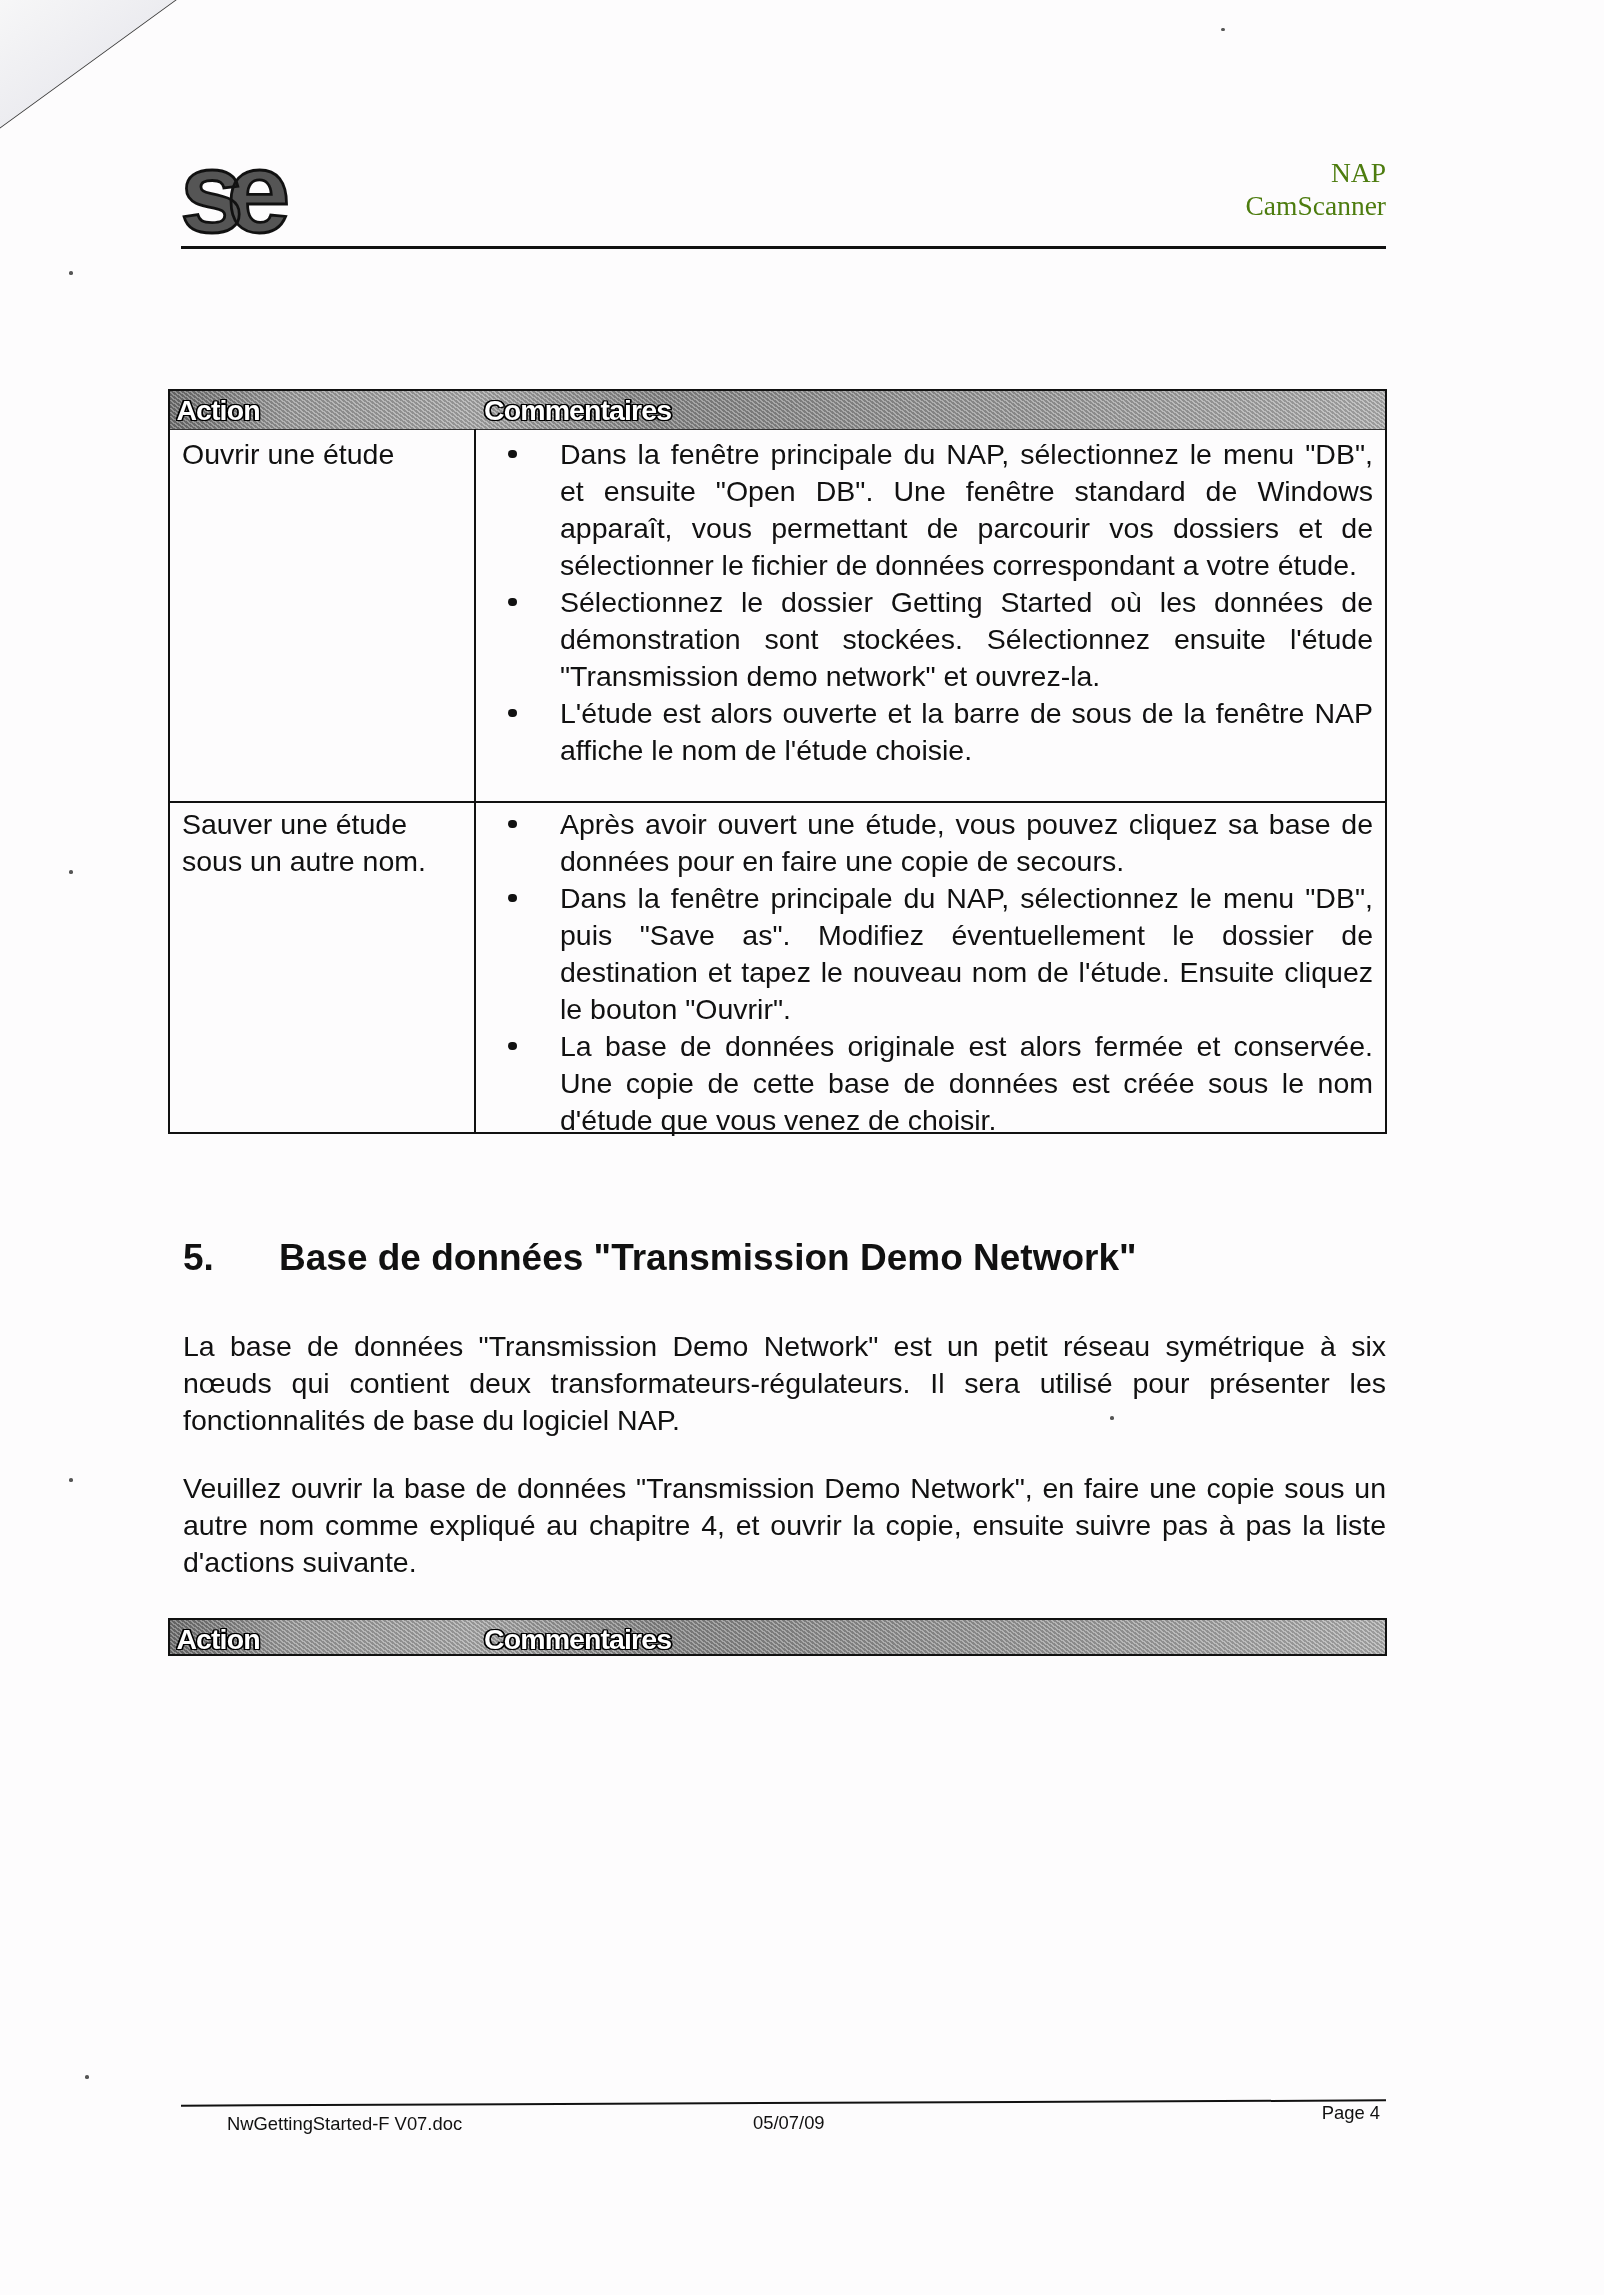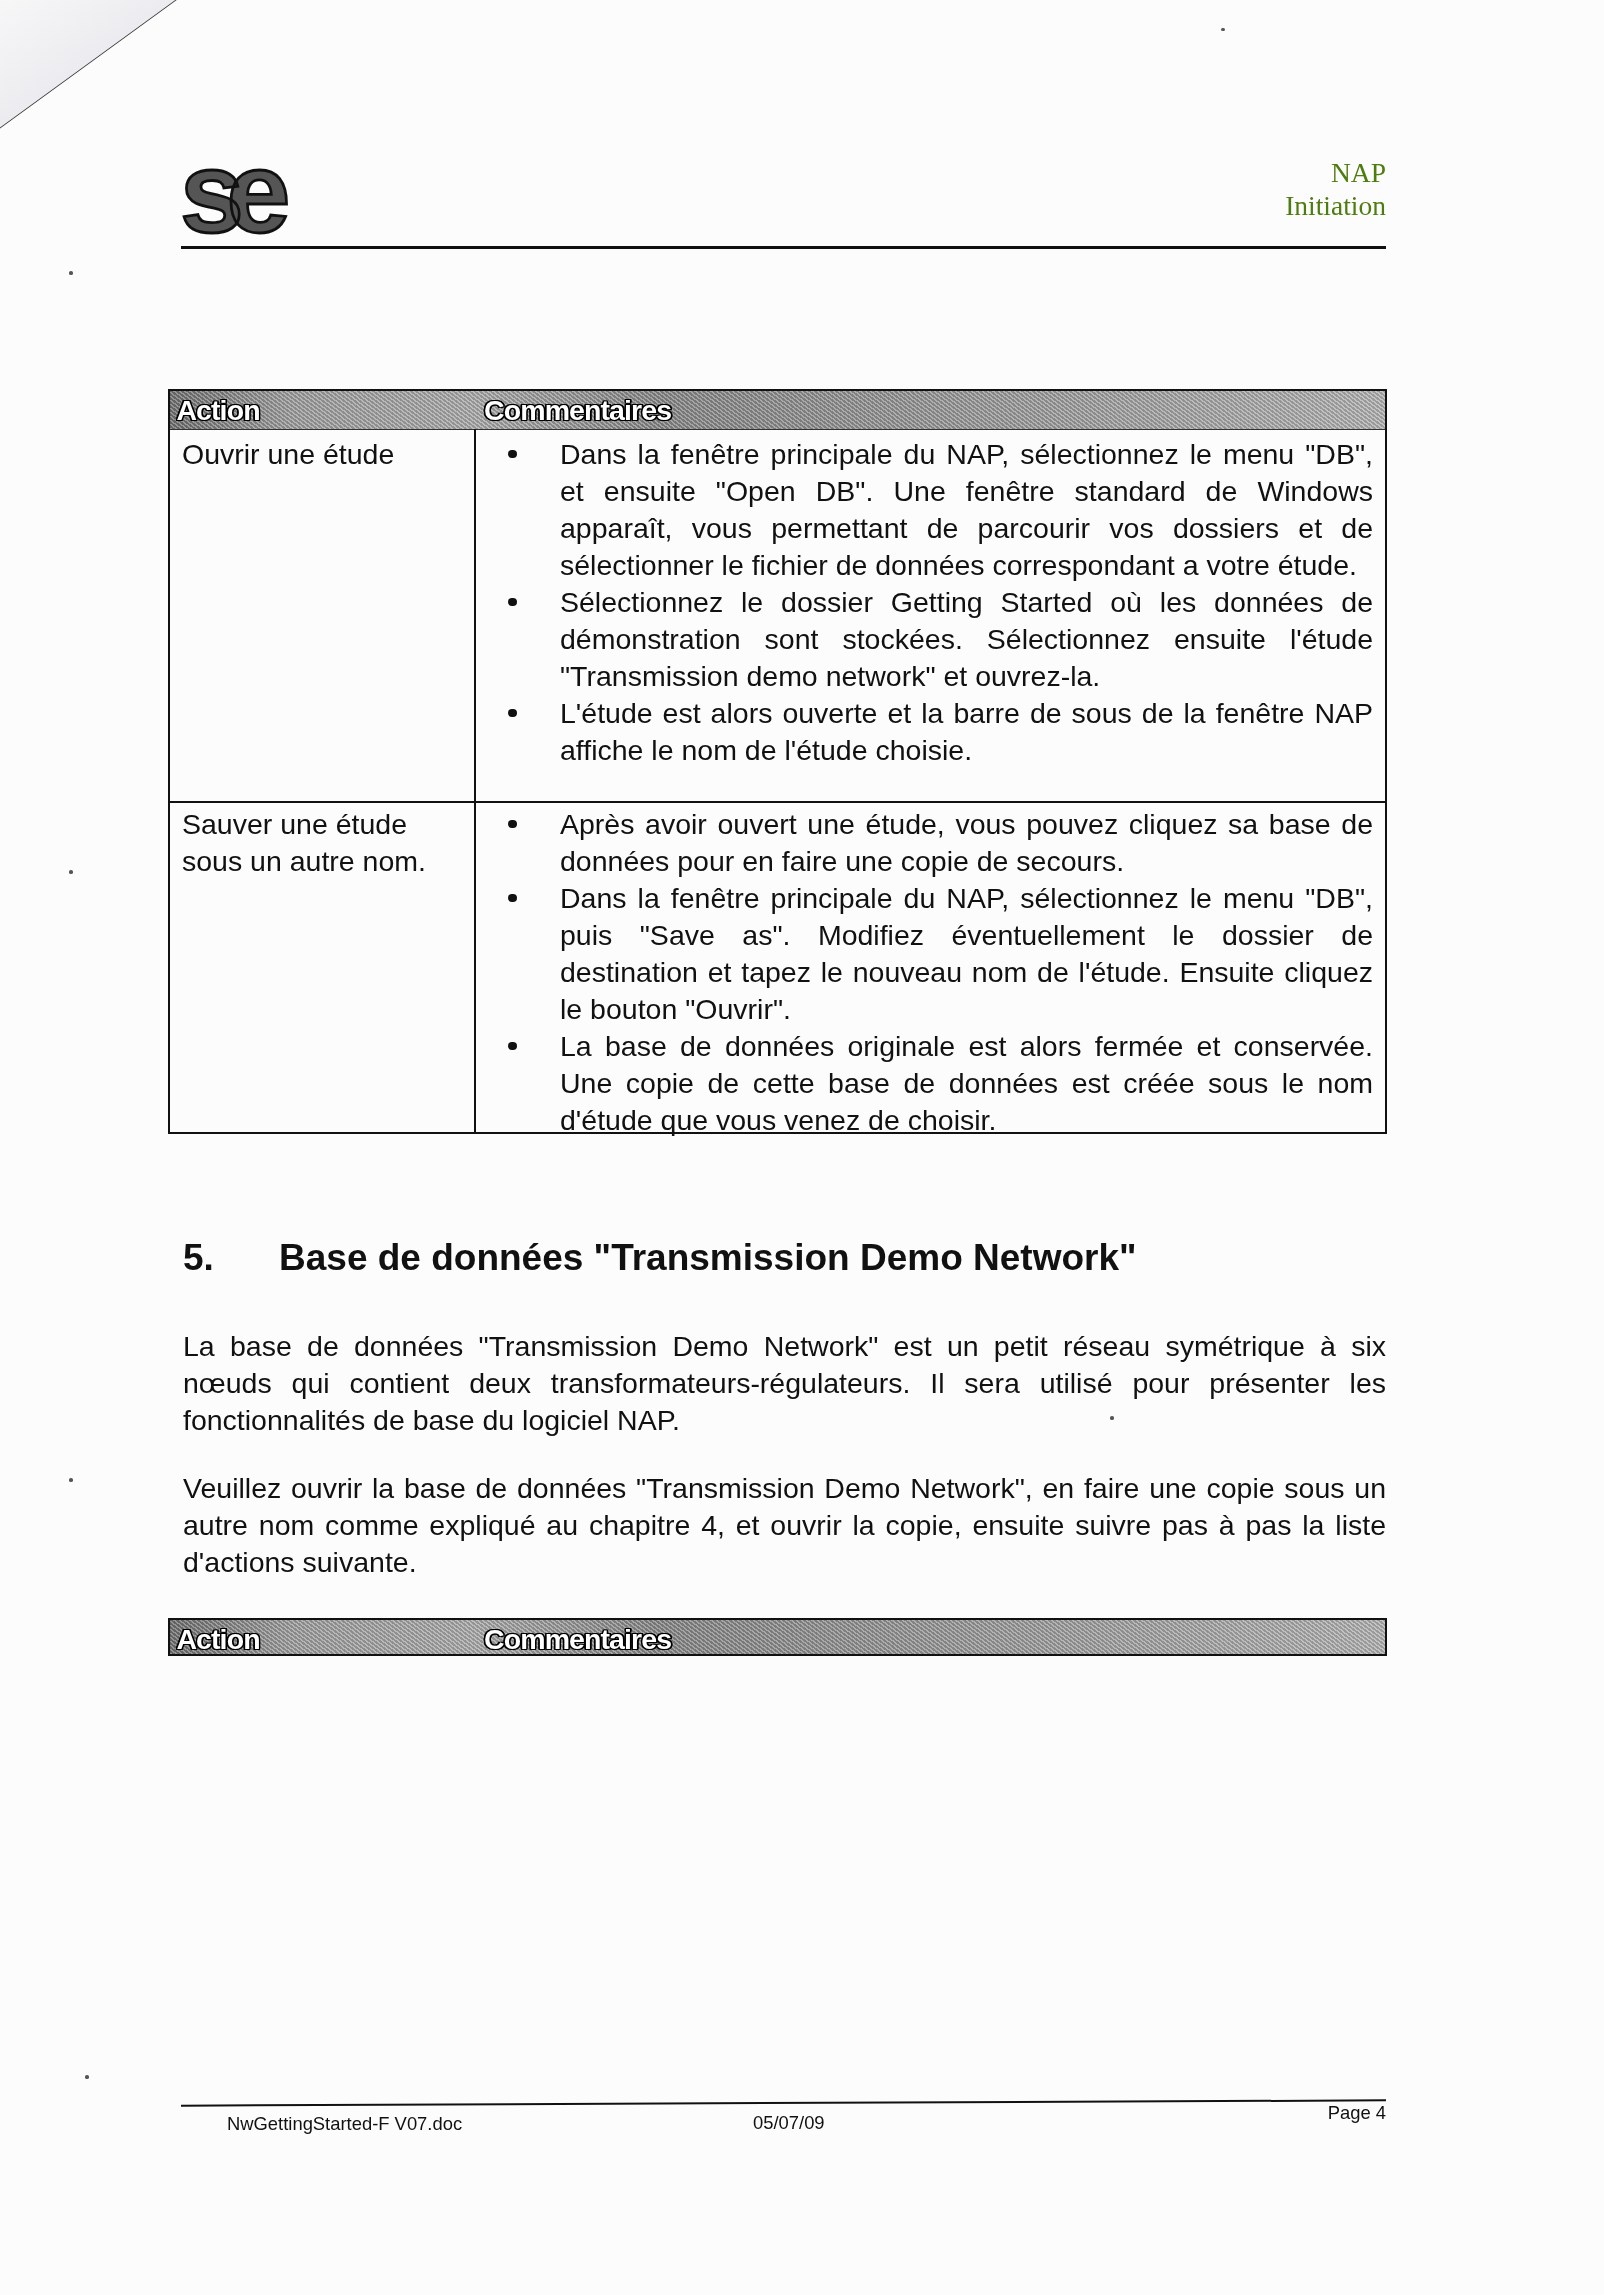--- a/index.html
+++ b/index.html
@@ -69,35 +69,35 @@
   }
   .h2 .num { display:inline-block; width:96px; }
   .para {
     position:absolute; left:183px; width:1203px; font-size:28.5px; line-height:37px;
     text-align:justify; text-align-last:left;
   }
   .footer-rule { position:absolute; left:181px; top:2102px; width:1205px; height:2.3px; background:#111; transform:rotate(-0.25deg); }
   .foot { position:absolute; top:2107px; font-size:18.4px; }
   .foot.file { left:183px; top:2113px;margin-left:44px; }
   .foot.date { left:753px; top:2112px; }
-  .foot.page { right:218px; top:2102px; }
+  .foot.page { right:224px; top:2102px; }
   .cam {
     position:absolute; left:1319px; top:2291px; font-size:21px; color:#222;
   }
   .dot { position:absolute; width:3.7px; height:3.7px; border-radius:50%; background:#555; }
 </style>
 </head>
 <body>
 
 <div class="fold"></div>
 
 <div class="logo">se</div>
 <div class="hdr-right">
   <div>NAP</div>
-  <div>Initiation</div>
+  <div>CamScanner</div>
 </div>
 <div class="rule" style="left:181px; top:246px; width:1205px; height:2.8px;"></div>
 
 <div class="table">
   <div class="thead">
     <span class="th action">Action</span>
     <span class="th comm">Commentaires</span>
   </div>
   <div class="coldiv"></div>
   <div class="rowdiv"></div>

